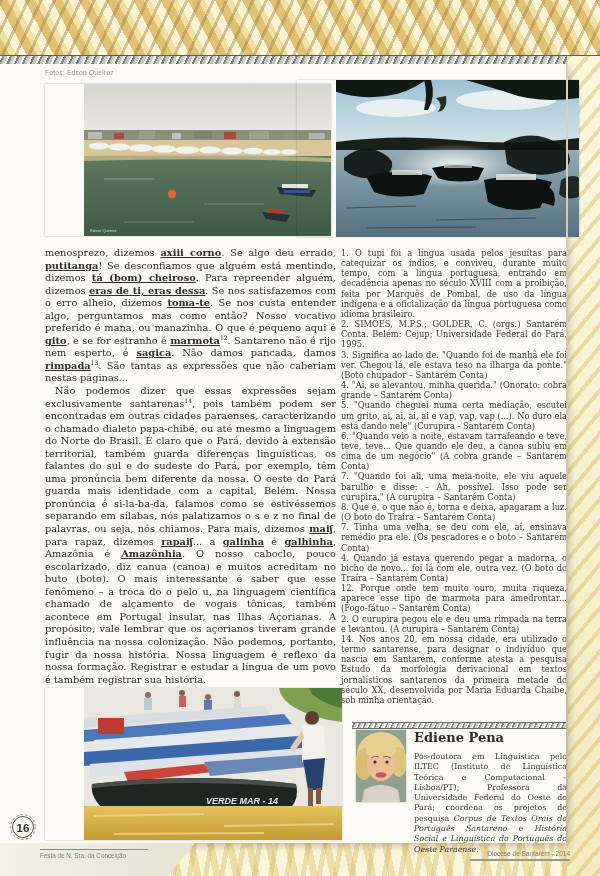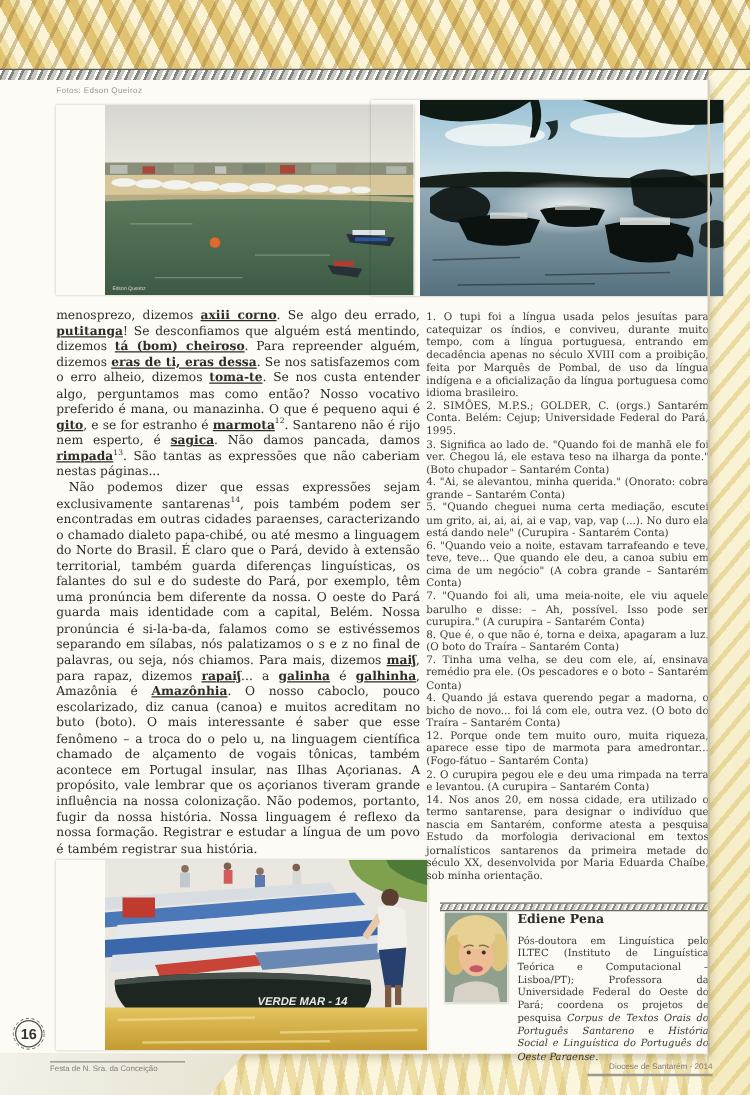--- a/index.html
+++ b/index.html
@@ -68,21 +68,21 @@
   }
   .col-right p{margin:0;}
   b.seg{font-weight:bold;text-decoration:underline;}
   i.seg{}
   sup.seg{font-size:.62em;vertical-align:super;line-height:0;}
   
   .bio{position:absolute;left:352px;top:658px;width:215px;}
   .bio .rope-small{position:absolute;left:0;top:0;width:215px;}
   .bio-portrait{position:absolute;left:4px;top:8px;width:50px;height:72px;box-shadow:0 0 2px rgba(0,0,0,.3);}
   .bio-text{position:absolute;left:62px;top:8px;width:153px;}
-  .bio-name{font-weight:bold;font-size:10px;color:#2f2d29;margin:0 0 7px 0;}
+  .bio-name{font-weight:bold;font-size:13px;color:#2f2d29;margin:0 0 7px 0;}
   .bio-body{font-size:7.9px;line-height:10.3px;color:#3a3833;text-align:justify;margin:0;}
   
   .footer-paper{
     position:absolute;left:0;top:843px;width:195px;height:33px;
     background:linear-gradient(100deg,#f3f1e8,#e7e3d2);
     clip-path:polygon(0 0,100% 0,86% 100%,0 100%);
   }
   .page-badge{position:absolute;left:9px;top:814px;width:28px;height:26px;}
   .footer-left{
     position:absolute;left:40px;top:849px;width:108px;

